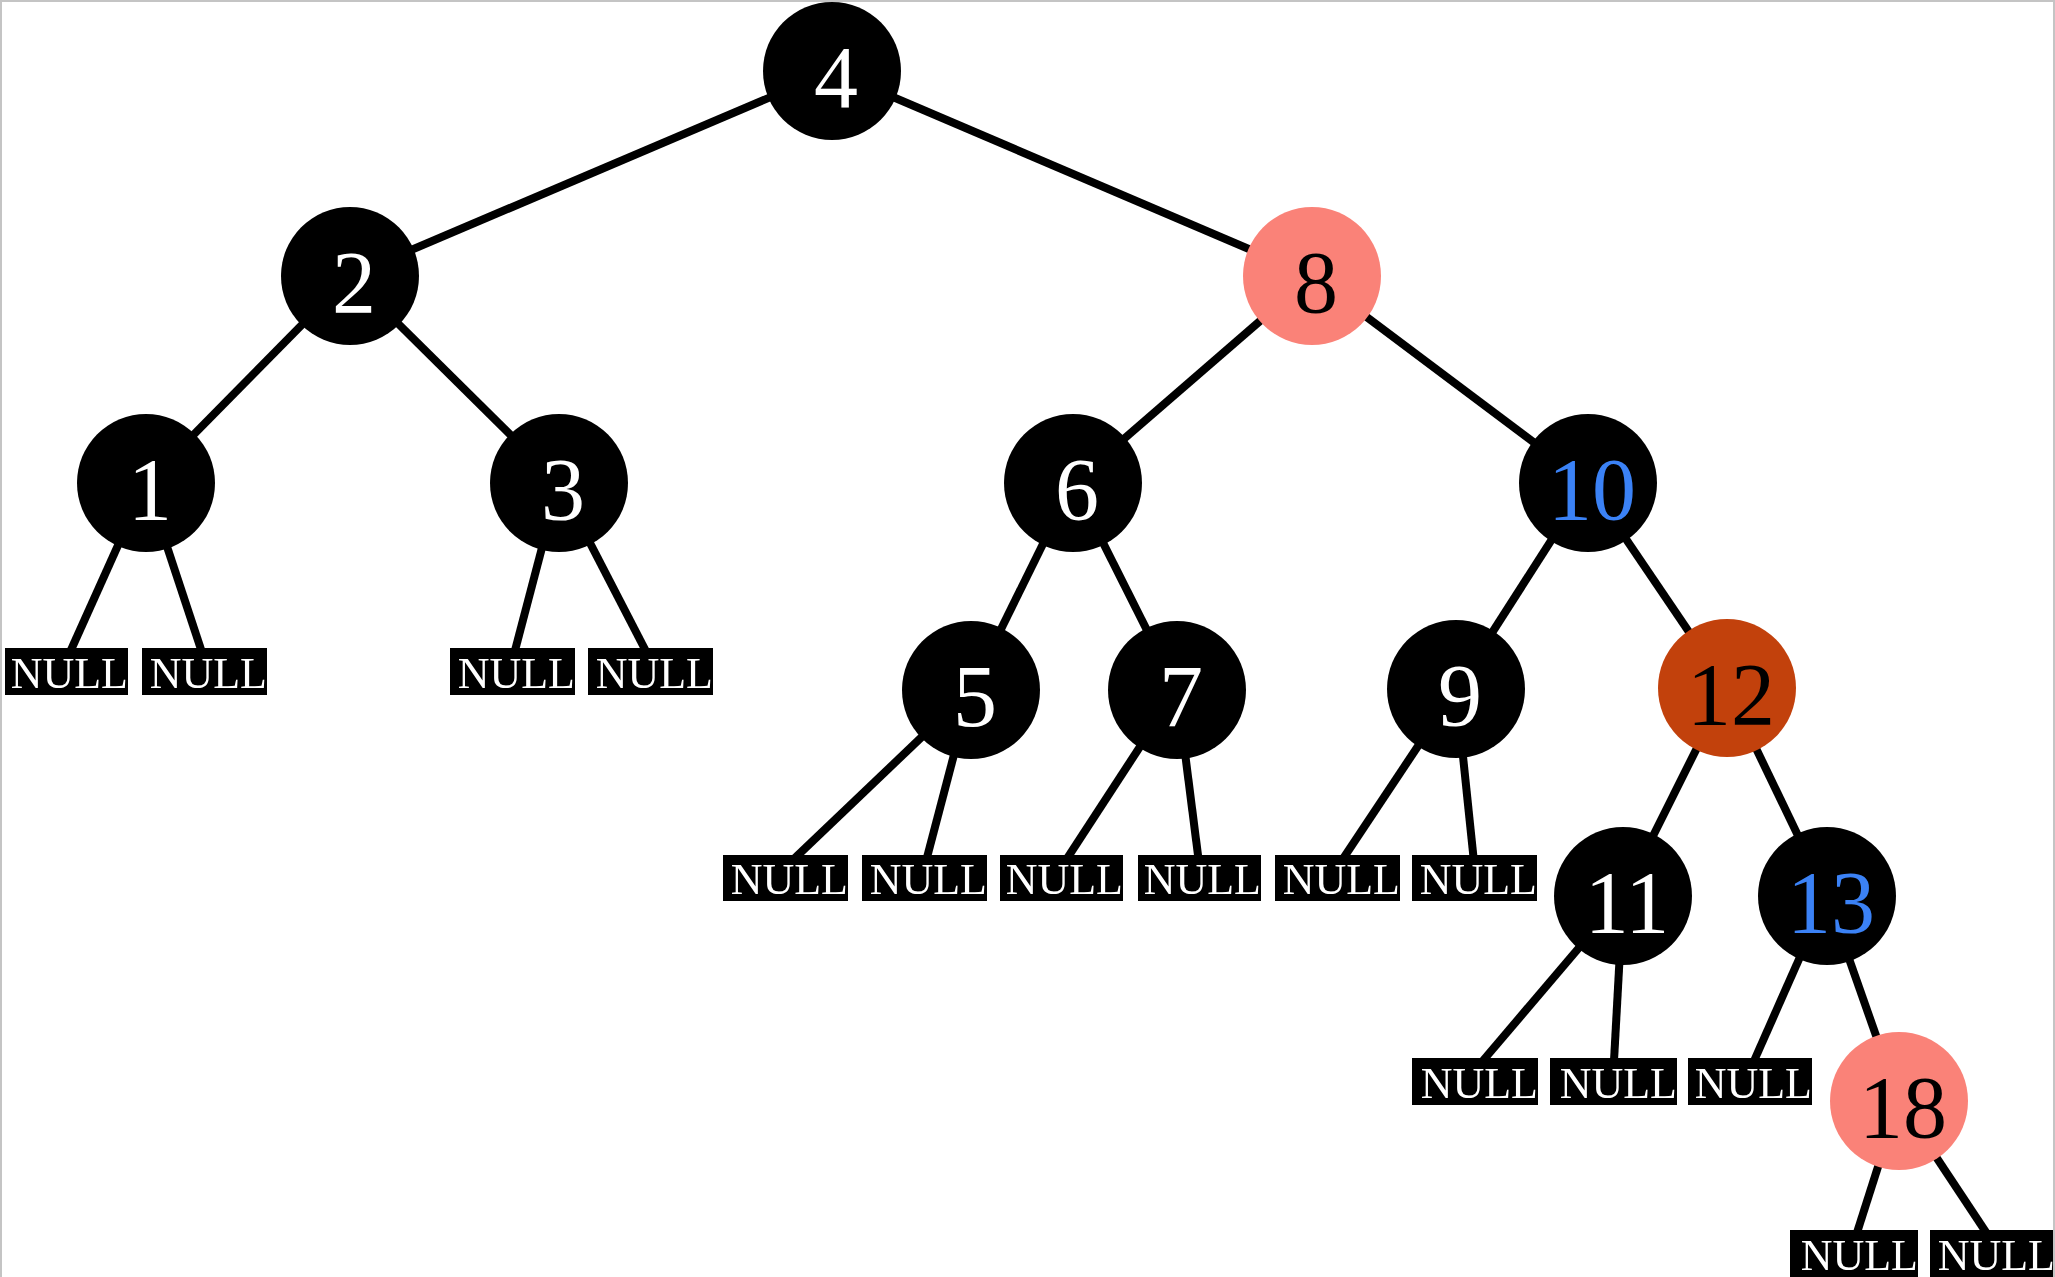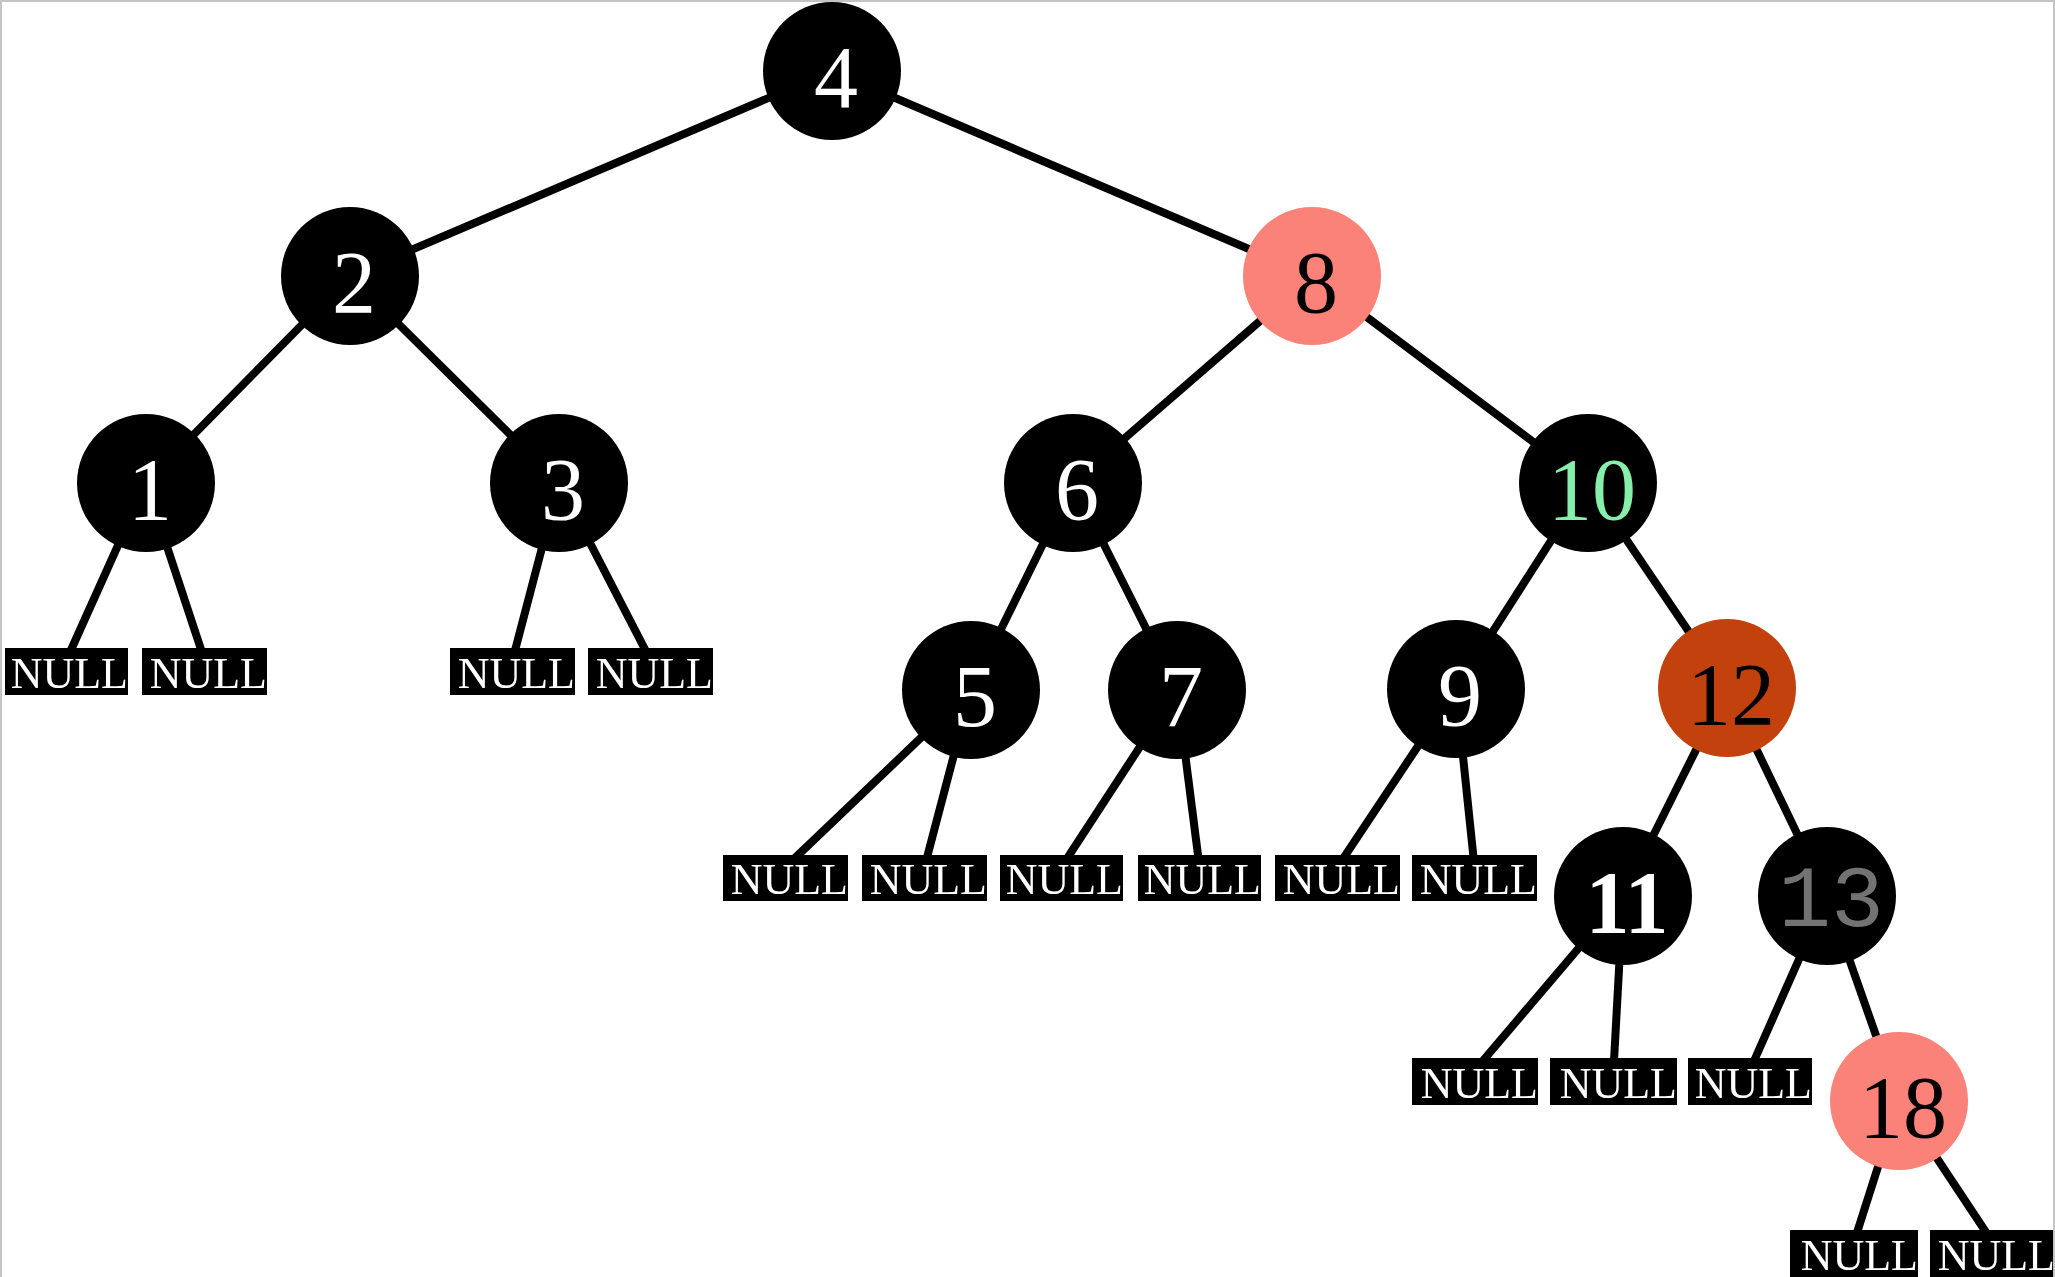--- a/index.html
+++ b/index.html
@@ -105,39 +105,39 @@
       </div>
       <div class="tree-node" style="left: 77px; top: 414px; width: 138px; height: 138px; background: rgb(0, 0, 0); color: rgb(255, 255, 255);">
         <span class="node-label">1</span>
       </div>
       <div class="tree-node" style="left: 490px; top: 414px; width: 138px; height: 138px; background: rgb(0, 0, 0); color: rgb(255, 255, 255);">
         <span class="node-label">3</span>
       </div>
       <div class="tree-node" style="left: 1004px; top: 414px; width: 138px; height: 138px; background: rgb(0, 0, 0); color: rgb(255, 255, 255);">
         <span class="node-label">6</span>
       </div>
-      <div class="tree-node" style="left: 1519px; top: 414px; width: 138px; height: 138px; background: rgb(0, 0, 0); color: #86efac;">
+      <div class="tree-node" style="left: 1519px; top: 414px; width: 138px; height: 138px; background: rgb(0, 0, 0); color: #3b82f6;">
         <span class="node-label">10</span>
       </div>
       <div class="tree-node" style="left: 902px; top: 621px; width: 138px; height: 138px; background: rgb(0, 0, 0); color: rgb(255, 255, 255);">
         <span class="node-label">5</span>
       </div>
       <div class="tree-node" style="left: 1108px; top: 621px; width: 138px; height: 138px; background: rgb(0, 0, 0); color: rgb(255, 255, 255);">
         <span class="node-label">7</span>
       </div>
       <div class="tree-node" style="left: 1387px; top: 620px; width: 138px; height: 138px; background: rgb(0, 0, 0); color: rgb(255, 255, 255);">
         <span class="node-label">9</span>
       </div>
       <div class="tree-node" style="left: 1658px; top: 619px; width: 138px; height: 138px; background: #c2410c; color: rgb(0, 0, 0);">
         <span class="node-label">12</span>
       </div>
-      <div class="tree-node" style="left: 1554px; top: 827px; width: 138px; height: 138px; background: rgb(0, 0, 0); color: rgb(255, 255, 255); font-weight: bold;">
+      <div class="tree-node" style="left: 1554px; top: 827px; width: 138px; height: 138px; background: rgb(0, 0, 0); color: rgb(255, 255, 255);">
         <span class="node-label">11</span>
       </div>
-      <div class="tree-node" style="left: 1758px; top: 827px; width: 138px; height: 138px; background: rgb(0, 0, 0); color: #737373; font-family: Liberation Mono, monospace;">
+      <div class="tree-node" style="left: 1758px; top: 827px; width: 138px; height: 138px; background: rgb(0, 0, 0); color: #3b82f6;">
         <span class="node-label">13</span>
       </div>
       <div class="tree-node" style="left: 1830px; top: 1032px; width: 138px; height: 138px; background: rgb(250, 130, 120); color: rgb(0, 0, 0);">
         <span class="node-label">18</span>
       </div>
       <div class="null-leaf" style="left: 5px; top: 648px; width: 123px; height: 47px; background: rgb(0, 0, 0); color: rgb(255, 255, 255);">
         <span class="null-label">NULL</span>
       </div>
       <div class="null-leaf" style="left: 142px; top: 648px; width: 125px; height: 47px; background: rgb(0, 0, 0); color: rgb(255, 255, 255);">
         <span class="null-label">NULL</span>

